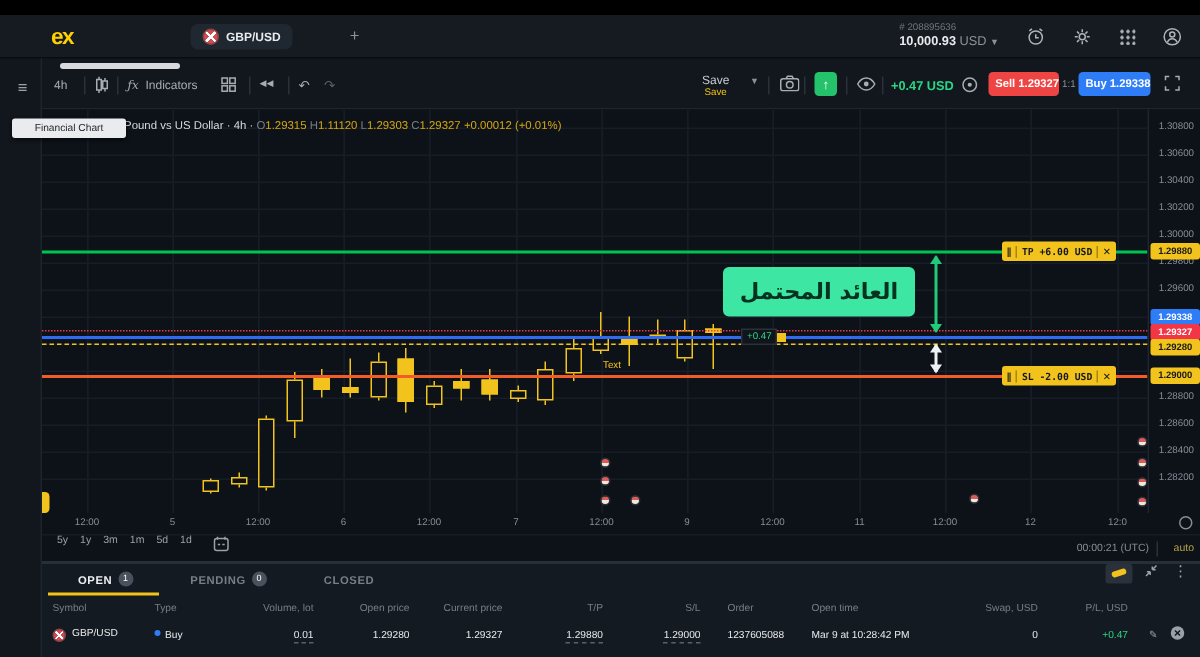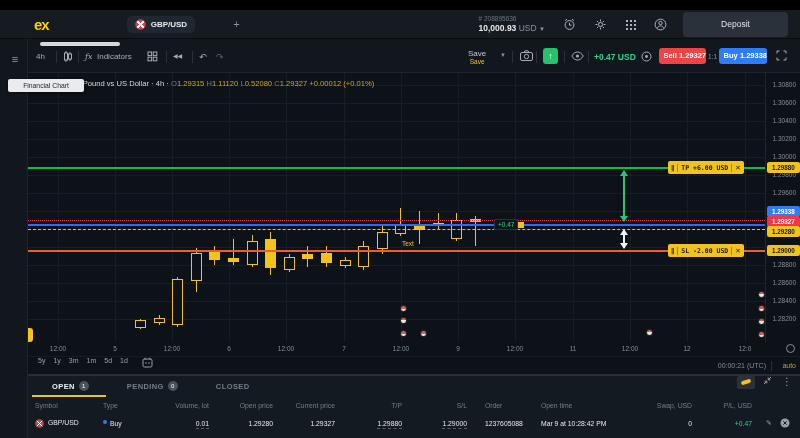--- a/index.html
+++ b/index.html
@@ -138,21 +138,20 @@
           <circle cx="6.5" cy="6.5" r="2" fill="none" stroke="currentColor"></circle>
           <path d="M6.5 1.5v2M6.5 9.5v2M1.5 6.5h2M9.5 6.5h2M3 3l1.4 1.4M10 10L8.6 8.6M10 3L8.6 4.4M3 10l1.4-1.4" stroke="currentColor"></path>
         </svg></span>
     <span class="tb-ic" data-name="apps-grid-icon" style="width:11px;height:11px;background-image:radial-gradient(circle,#aeb4bb 1px,transparent 1.2px);background-size:4px 4px;background-position:0 0;"></span>
     <span class="tb-ic" data-name="profile-icon">
       <svg width="13" height="13" viewBox="0 0 13 13">
           <circle cx="6.5" cy="6.5" r="5.4" fill="none" stroke="currentColor"></circle>
           <circle cx="6.5" cy="5" r="1.7" fill="none" stroke="currentColor"></circle>
           <path d="M3.3 10.2c.6-1.5 1.8-2.3 3.2-2.3s2.6.8 3.2 2.3" fill="none" stroke="currentColor"></path>
         </svg></span>
-    <button id="deposit" data-name="deposit-button">Deposit</button>
     <span style="width:12px"></span>
   </div>
 
   <div id="rail" class="abs" data-name="left-rail"></div>
   <div id="burger" class="abs" data-name="menu-hamburger-icon">≡</div>
   <div id="fin-tip" class="abs" data-name="financial-chart-tooltip">Financial Chart</div>
 
   <div id="chbar" class="abs" data-name="chart-toolbar"></div>
   <div id="lightbar" class="abs" data-name="tab-scroll-indicator"></div>
   <span class="tbi" style="left:36px" data-name="timeframe-button">4h</span>
@@ -214,21 +213,21 @@
   <span class="tbi" style="left:776px;top:50px" data-name="fullscreen-icon">
     <svg width="11" height="11" viewBox="0 0 11 11">
         <path d="M1 3.5V1h2.5M7.5 1H10v2.5M10 7.5V10H7.5M3.5 10H1V7.5" fill="none" stroke="#a7adb5"></path>
       </svg></span>
 
   <div id="plot" class="abs" data-name="chart-plot-area">
     <div id="legend" class="abs" data-name="chart-legend">
       <span>Great Britain Pound vs US Dollar</span> · <span>4h</span> ·
       <span class="dim">O</span><span class="v">1.29315</span>
       <span class="dim">H</span><span class="v">1.11120</span>
-      <span class="dim">L</span><span class="v">0.52080</span>
+      <span class="dim">L</span><span class="v">1.29303</span>
       <span class="dim">C</span><span class="v">1.29327</span>
       <span class="v">+0.00012 (+0.01%)</span>
     </div>
 
     <div class="lvl" style="top:94px;height:2px;background:#00c451" data-name="take-profit-line"></div>
     <div class="lvl" style="top:147px;border-top:1px dotted #f23645" data-name="sell-price-line"></div>
     <div class="lvl" style="top:151px;height:2px;background:#2e6bf0" data-name="buy-price-line"></div>
     <div class="lvl" style="top:156px;border-top:1px dashed #f2c31c" data-name="entry-line"></div>
     <div class="lvl" style="top:177px;height:2px;background:#f25c26" data-name="stop-loss-line"></div>
 
@@ -245,20 +244,21 @@
 
     <div class="arrow" style="left:595px;top:98px;height:50px;background:#23c97b" data-name="reward-arrow"></div>
     <style>
       .arrow[data-name="reward-arrow"]:before{border-bottom:6px solid #23c97b}
       .arrow[data-name="reward-arrow"]:after{border-top:6px solid #23c97b}
       .arrow[data-name="risk-arrow"]:before{border-bottom:6px solid #eef1f4}
       .arrow[data-name="risk-arrow"]:after{border-top:6px solid #eef1f4}
     </style>
     <div class="arrow" style="left:595px;top:157px;height:18px;background:#eef1f4" data-name="risk-arrow"></div>
 
+    <div class="ann" style="left:454px;top:105px;width:128px;height:33px;background:#3ee6a3;color:#06321f;font-size:15px;line-height:33px" data-name="annotation-potential-return">العائد المحتمل</div>
 
     <div id="pltag" data-name="position-pl-tag">+0.47</div>
     <div id="textnote" data-name="text-note">Text</div>
     <div id="edgepill" data-name="edge-marker"></div>
   <div data-name="v-gridline" class="gv" style="left: 30px;"></div>
       <div data-name="v-gridline" class="gv" style="left: 87px;"></div>
       <div data-name="v-gridline" class="gv" style="left: 144px;"></div>
       <div data-name="v-gridline" class="gv" style="left: 201px;"></div>
       <div data-name="v-gridline" class="gv" style="left: 258px;"></div>
       <div data-name="v-gridline" class="gv" style="left: 316px;"></div>

